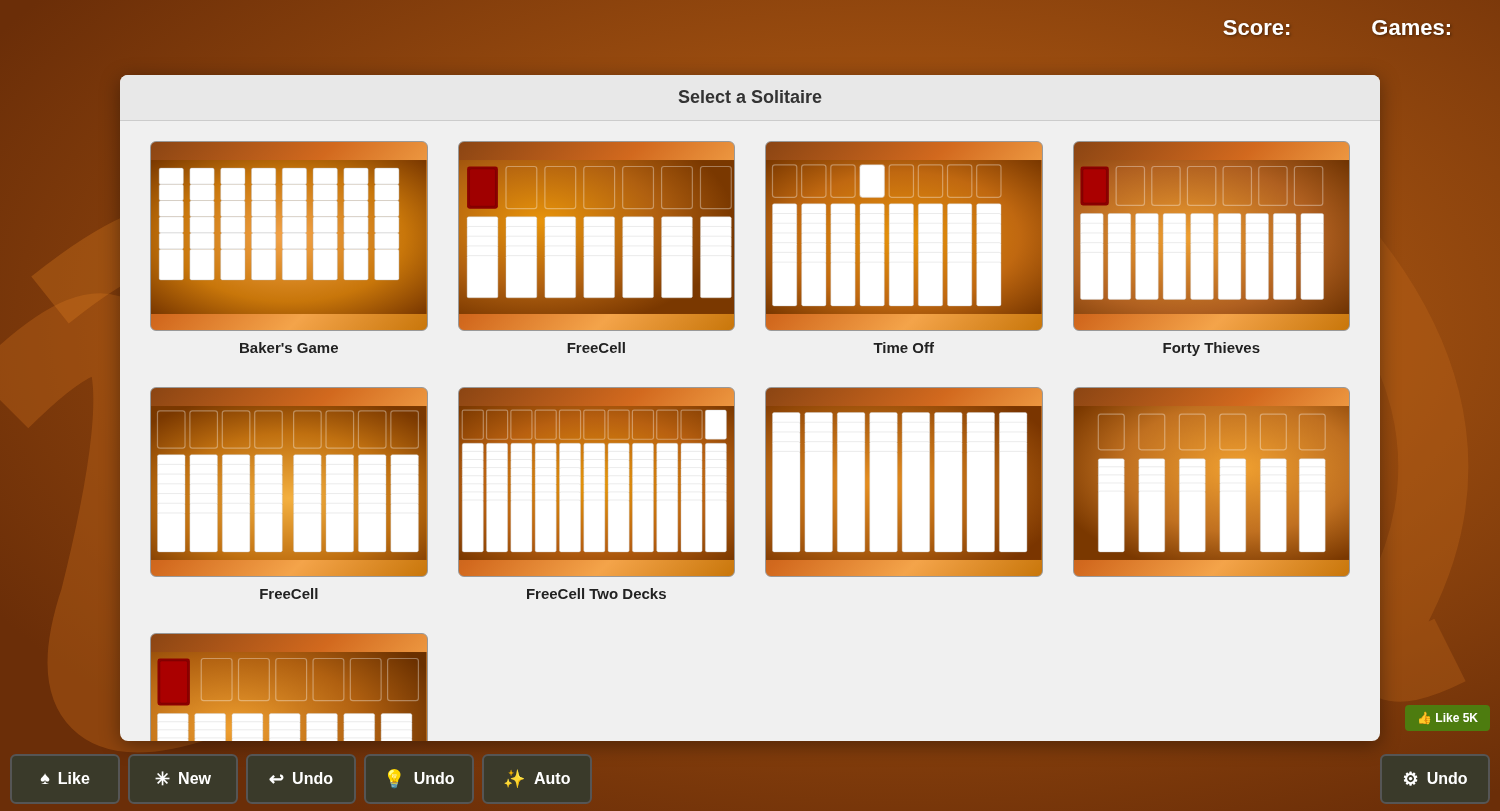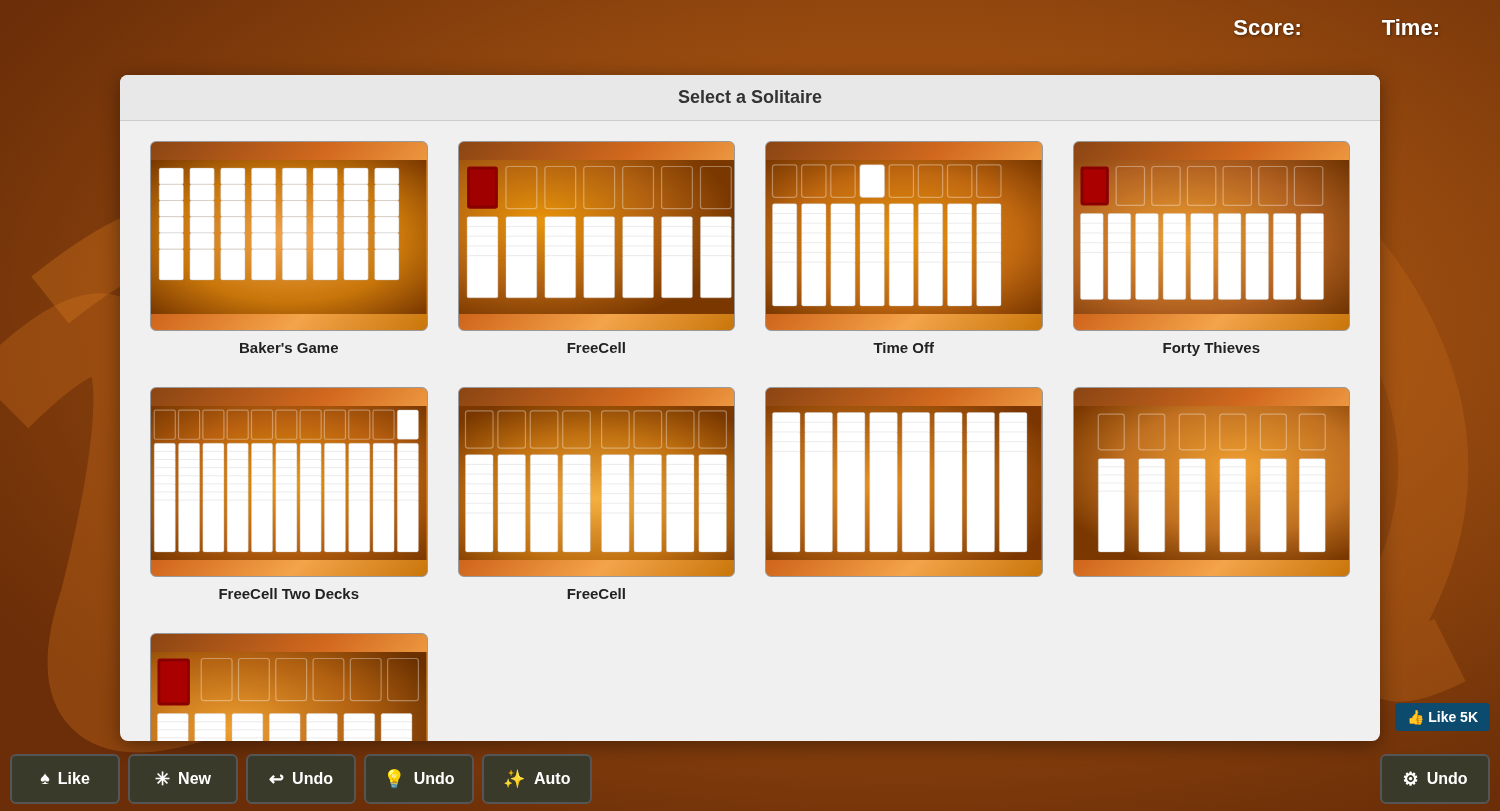--- a/index.html
+++ b/index.html
@@ -22,21 +22,21 @@
 
     
     .header {
       position: absolute;
       top: 0; left: 0; right: 0;
       height: 55px;
       z-index: 10;
       display: flex;
       align-items: center;
       justify-content: flex-end;
-      padding-right: 60px;
+      padding-right: 48px;
       gap: 80px;
     }
     .header-label {
       color: white;
       font-size: 22px;
       font-weight: bold;
       text-shadow: 1px 1px 3px rgba(0,0,0,0.5);
     }
 
     
@@ -146,25 +146,25 @@
     .toolbar-btn .btn-icon {
       font-size: 18px;
     }
 
     .toolbar-spacer { flex: 1; }
 
     .fb-like {
       position: absolute;
       bottom: 80px;
       right: 10px;
-      background: #0c4a6e;
+      background: #4d7c0f;
       color: white;
       padding: 6px 12px;
       border-radius: 4px;
-      font-size: 14px;
+      font-size: 12px;
       font-weight: bold;
       z-index: 10;
     }
   </style>
 </head>
 <body>
 
 <svg class="bg-decoration" viewBox="0 0 1500 811" xmlns="http://www.w3.org/2000/svg">
   <defs>
     <radialGradient id="bgGrad" cx="60%" cy="40%" r="70%">
@@ -175,21 +175,21 @@
   </defs>
   <rect width="1500" height="811" fill="url(#bgGrad)"></rect>
 
   <path d="M 0 400 Q 200 200 100 600 Q 50 750 200 700" stroke="#c0661a" stroke-width="80" fill="none" opacity="0.4"></path>
   <path d="M 50 300 Q 300 100 200 500 Q 150 650 350 580" stroke="#e08020" stroke-width="60" fill="none" opacity="0.3"></path>
   <path d="M 1300 200 Q 1500 400 1400 600 Q 1350 700 1450 650" stroke="#c0661a" stroke-width="70" fill="none" opacity="0.35"></path>
 </svg>
 
 <div class="header">
   <span class="header-label">Score:</span>
-  <span class="header-label">Time:</span>
+  <span class="header-label">Games:</span>
 </div>
 
 <div class="dialog">
   <div class="dialog-title">Select a Solitaire</div>
   <div class="dialog-content">
 
     <div class="game-item">
       <div class="game-thumbnail">
         <svg width="100%" height="190" viewBox="0 0 340 190">
           <defs>
@@ -500,20 +500,110 @@
           <rect x="280" y="114" width="28" height="58" rx="2" fill="white" stroke="#ccc" stroke-width="0.5"></rect>
         </svg>
       </div>
       <div class="game-name">Forty Thieves</div>
     </div>
 
     <div class="game-item">
       <div class="game-thumbnail">
         <svg width="100%" height="190" viewBox="0 0 340 190">
           <defs>
+            <radialGradient id="t5" cx="50%" cy="60%" r="70%">
+              <stop offset="0%" stop-color="#f4b040"></stop>
+              <stop offset="60%" stop-color="#c07010"></stop>
+              <stop offset="100%" stop-color="#7a3800"></stop>
+            </radialGradient>
+          </defs>
+          <rect width="340" height="190" fill="url(#t5)"></rect>
+
+          <rect x="8" y="6" width="34" height="46" rx="3" fill="none" stroke="rgba(255,255,255,0.35)" stroke-width="1.5"></rect>
+          <rect x="48" y="6" width="34" height="46" rx="3" fill="none" stroke="rgba(255,255,255,0.35)" stroke-width="1.5"></rect>
+          <rect x="88" y="6" width="34" height="46" rx="3" fill="none" stroke="rgba(255,255,255,0.35)" stroke-width="1.5"></rect>
+          <rect x="128" y="6" width="34" height="46" rx="3" fill="none" stroke="rgba(255,255,255,0.35)" stroke-width="1.5"></rect>
+
+          <rect x="176" y="6" width="34" height="46" rx="3" fill="none" stroke="rgba(255,255,255,0.35)" stroke-width="1.5"></rect>
+          <rect x="216" y="6" width="34" height="46" rx="3" fill="none" stroke="rgba(255,255,255,0.35)" stroke-width="1.5"></rect>
+          <rect x="256" y="6" width="34" height="46" rx="3" fill="none" stroke="rgba(255,255,255,0.35)" stroke-width="1.5"></rect>
+          <rect x="296" y="6" width="34" height="46" rx="3" fill="none" stroke="rgba(255,255,255,0.35)" stroke-width="1.5"></rect>
+
+          <rect x="8" y="60" width="34" height="14" rx="2" fill="white" stroke="#ccc" stroke-width="0.5"></rect>
+          <rect x="8" y="72" width="34" height="14" rx="2" fill="white" stroke="#ccc" stroke-width="0.5"></rect>
+          <rect x="8" y="84" width="34" height="14" rx="2" fill="white" stroke="#ccc" stroke-width="0.5"></rect>
+          <rect x="8" y="96" width="34" height="14" rx="2" fill="white" stroke="#ccc" stroke-width="0.5"></rect>
+          <rect x="8" y="108" width="34" height="14" rx="2" fill="white" stroke="#ccc" stroke-width="0.5"></rect>
+          <rect x="8" y="120" width="34" height="14" rx="2" fill="white" stroke="#ccc" stroke-width="0.5"></rect>
+          <rect x="8" y="132" width="34" height="48" rx="2" fill="white" stroke="#ccc" stroke-width="0.5"></rect>
+
+          <rect x="48" y="60" width="34" height="14" rx="2" fill="white" stroke="#ccc" stroke-width="0.5"></rect>
+          <rect x="48" y="72" width="34" height="14" rx="2" fill="white" stroke="#ccc" stroke-width="0.5"></rect>
+          <rect x="48" y="84" width="34" height="14" rx="2" fill="white" stroke="#ccc" stroke-width="0.5"></rect>
+          <rect x="48" y="96" width="34" height="14" rx="2" fill="white" stroke="#ccc" stroke-width="0.5"></rect>
+          <rect x="48" y="108" width="34" height="14" rx="2" fill="white" stroke="#ccc" stroke-width="0.5"></rect>
+          <rect x="48" y="120" width="34" height="14" rx="2" fill="white" stroke="#ccc" stroke-width="0.5"></rect>
+          <rect x="48" y="132" width="34" height="48" rx="2" fill="white" stroke="#ccc" stroke-width="0.5"></rect>
+
+          <rect x="88" y="60" width="34" height="14" rx="2" fill="white" stroke="#ccc" stroke-width="0.5"></rect>
+          <rect x="88" y="72" width="34" height="14" rx="2" fill="white" stroke="#ccc" stroke-width="0.5"></rect>
+          <rect x="88" y="84" width="34" height="14" rx="2" fill="white" stroke="#ccc" stroke-width="0.5"></rect>
+          <rect x="88" y="96" width="34" height="14" rx="2" fill="white" stroke="#ccc" stroke-width="0.5"></rect>
+          <rect x="88" y="108" width="34" height="14" rx="2" fill="white" stroke="#ccc" stroke-width="0.5"></rect>
+          <rect x="88" y="120" width="34" height="14" rx="2" fill="white" stroke="#ccc" stroke-width="0.5"></rect>
+          <rect x="88" y="132" width="34" height="48" rx="2" fill="white" stroke="#ccc" stroke-width="0.5"></rect>
+
+          <rect x="128" y="60" width="34" height="14" rx="2" fill="white" stroke="#ccc" stroke-width="0.5"></rect>
+          <rect x="128" y="72" width="34" height="14" rx="2" fill="white" stroke="#ccc" stroke-width="0.5"></rect>
+          <rect x="128" y="84" width="34" height="14" rx="2" fill="white" stroke="#ccc" stroke-width="0.5"></rect>
+          <rect x="128" y="96" width="34" height="14" rx="2" fill="white" stroke="#ccc" stroke-width="0.5"></rect>
+          <rect x="128" y="108" width="34" height="14" rx="2" fill="white" stroke="#ccc" stroke-width="0.5"></rect>
+          <rect x="128" y="120" width="34" height="14" rx="2" fill="white" stroke="#ccc" stroke-width="0.5"></rect>
+          <rect x="128" y="132" width="34" height="48" rx="2" fill="white" stroke="#ccc" stroke-width="0.5"></rect>
+
+          <rect x="176" y="60" width="34" height="14" rx="2" fill="white" stroke="#ccc" stroke-width="0.5"></rect>
+          <rect x="176" y="72" width="34" height="14" rx="2" fill="white" stroke="#ccc" stroke-width="0.5"></rect>
+          <rect x="176" y="84" width="34" height="14" rx="2" fill="white" stroke="#ccc" stroke-width="0.5"></rect>
+          <rect x="176" y="96" width="34" height="14" rx="2" fill="white" stroke="#ccc" stroke-width="0.5"></rect>
+          <rect x="176" y="108" width="34" height="14" rx="2" fill="white" stroke="#ccc" stroke-width="0.5"></rect>
+          <rect x="176" y="120" width="34" height="14" rx="2" fill="white" stroke="#ccc" stroke-width="0.5"></rect>
+          <rect x="176" y="132" width="34" height="48" rx="2" fill="white" stroke="#ccc" stroke-width="0.5"></rect>
+
+          <rect x="216" y="60" width="34" height="14" rx="2" fill="white" stroke="#ccc" stroke-width="0.5"></rect>
+          <rect x="216" y="72" width="34" height="14" rx="2" fill="white" stroke="#ccc" stroke-width="0.5"></rect>
+          <rect x="216" y="84" width="34" height="14" rx="2" fill="white" stroke="#ccc" stroke-width="0.5"></rect>
+          <rect x="216" y="96" width="34" height="14" rx="2" fill="white" stroke="#ccc" stroke-width="0.5"></rect>
+          <rect x="216" y="108" width="34" height="14" rx="2" fill="white" stroke="#ccc" stroke-width="0.5"></rect>
+          <rect x="216" y="120" width="34" height="14" rx="2" fill="white" stroke="#ccc" stroke-width="0.5"></rect>
+          <rect x="216" y="132" width="34" height="48" rx="2" fill="white" stroke="#ccc" stroke-width="0.5"></rect>
+
+          <rect x="256" y="60" width="34" height="14" rx="2" fill="white" stroke="#ccc" stroke-width="0.5"></rect>
+          <rect x="256" y="72" width="34" height="14" rx="2" fill="white" stroke="#ccc" stroke-width="0.5"></rect>
+          <rect x="256" y="84" width="34" height="14" rx="2" fill="white" stroke="#ccc" stroke-width="0.5"></rect>
+          <rect x="256" y="96" width="34" height="14" rx="2" fill="white" stroke="#ccc" stroke-width="0.5"></rect>
+          <rect x="256" y="108" width="34" height="14" rx="2" fill="white" stroke="#ccc" stroke-width="0.5"></rect>
+          <rect x="256" y="120" width="34" height="14" rx="2" fill="white" stroke="#ccc" stroke-width="0.5"></rect>
+          <rect x="256" y="132" width="34" height="48" rx="2" fill="white" stroke="#ccc" stroke-width="0.5"></rect>
+
+          <rect x="296" y="60" width="34" height="14" rx="2" fill="white" stroke="#ccc" stroke-width="0.5"></rect>
+          <rect x="296" y="72" width="34" height="14" rx="2" fill="white" stroke="#ccc" stroke-width="0.5"></rect>
+          <rect x="296" y="84" width="34" height="14" rx="2" fill="white" stroke="#ccc" stroke-width="0.5"></rect>
+          <rect x="296" y="96" width="34" height="14" rx="2" fill="white" stroke="#ccc" stroke-width="0.5"></rect>
+          <rect x="296" y="108" width="34" height="14" rx="2" fill="white" stroke="#ccc" stroke-width="0.5"></rect>
+          <rect x="296" y="120" width="34" height="14" rx="2" fill="white" stroke="#ccc" stroke-width="0.5"></rect>
+          <rect x="296" y="132" width="34" height="48" rx="2" fill="white" stroke="#ccc" stroke-width="0.5"></rect>
+        </svg>
+      </div>
+      <div class="game-name">FreeCell</div>
+    </div>
+
+    <div class="game-item">
+      <div class="game-thumbnail">
+        <svg width="100%" height="190" viewBox="0 0 340 190">
+          <defs>
             <radialGradient id="t6" cx="50%" cy="50%" r="70%">
               <stop offset="0%" stop-color="#e8980a"></stop>
               <stop offset="60%" stop-color="#b86010"></stop>
               <stop offset="100%" stop-color="#7a3800"></stop>
             </radialGradient>
           </defs>
           <rect width="340" height="190" fill="url(#t6)"></rect>
 
           <rect x="4" y="5" width="26" height="36" rx="2" fill="none" stroke="rgba(255,255,255,0.35)" stroke-width="1.5"></rect>
           <rect x="34" y="5" width="26" height="36" rx="2" fill="none" stroke="rgba(255,255,255,0.35)" stroke-width="1.5"></rect>
@@ -621,110 +711,20 @@
           <rect x="304" y="56" width="26" height="12" rx="2" fill="white" stroke="#ccc" stroke-width="0.5"></rect>
           <rect x="304" y="66" width="26" height="12" rx="2" fill="white" stroke="#ccc" stroke-width="0.5"></rect>
           <rect x="304" y="76" width="26" height="12" rx="2" fill="white" stroke="#ccc" stroke-width="0.5"></rect>
           <rect x="304" y="86" width="26" height="12" rx="2" fill="white" stroke="#ccc" stroke-width="0.5"></rect>
           <rect x="304" y="96" width="26" height="12" rx="2" fill="white" stroke="#ccc" stroke-width="0.5"></rect>
           <rect x="304" y="106" width="26" height="12" rx="2" fill="white" stroke="#ccc" stroke-width="0.5"></rect>
           <rect x="304" y="116" width="26" height="64" rx="2" fill="white" stroke="#ccc" stroke-width="0.5"></rect>
         </svg>
       </div>
       <div class="game-name">FreeCell Two Decks</div>
-    </div>
-
-    <div class="game-item">
-      <div class="game-thumbnail">
-        <svg width="100%" height="190" viewBox="0 0 340 190">
-          <defs>
-            <radialGradient id="t5" cx="50%" cy="60%" r="70%">
-              <stop offset="0%" stop-color="#f4b040"></stop>
-              <stop offset="60%" stop-color="#c07010"></stop>
-              <stop offset="100%" stop-color="#7a3800"></stop>
-            </radialGradient>
-          </defs>
-          <rect width="340" height="190" fill="url(#t5)"></rect>
-
-          <rect x="8" y="6" width="34" height="46" rx="3" fill="none" stroke="rgba(255,255,255,0.35)" stroke-width="1.5"></rect>
-          <rect x="48" y="6" width="34" height="46" rx="3" fill="none" stroke="rgba(255,255,255,0.35)" stroke-width="1.5"></rect>
-          <rect x="88" y="6" width="34" height="46" rx="3" fill="none" stroke="rgba(255,255,255,0.35)" stroke-width="1.5"></rect>
-          <rect x="128" y="6" width="34" height="46" rx="3" fill="none" stroke="rgba(255,255,255,0.35)" stroke-width="1.5"></rect>
-
-          <rect x="176" y="6" width="34" height="46" rx="3" fill="none" stroke="rgba(255,255,255,0.35)" stroke-width="1.5"></rect>
-          <rect x="216" y="6" width="34" height="46" rx="3" fill="none" stroke="rgba(255,255,255,0.35)" stroke-width="1.5"></rect>
-          <rect x="256" y="6" width="34" height="46" rx="3" fill="none" stroke="rgba(255,255,255,0.35)" stroke-width="1.5"></rect>
-          <rect x="296" y="6" width="34" height="46" rx="3" fill="none" stroke="rgba(255,255,255,0.35)" stroke-width="1.5"></rect>
-
-          <rect x="8" y="60" width="34" height="14" rx="2" fill="white" stroke="#ccc" stroke-width="0.5"></rect>
-          <rect x="8" y="72" width="34" height="14" rx="2" fill="white" stroke="#ccc" stroke-width="0.5"></rect>
-          <rect x="8" y="84" width="34" height="14" rx="2" fill="white" stroke="#ccc" stroke-width="0.5"></rect>
-          <rect x="8" y="96" width="34" height="14" rx="2" fill="white" stroke="#ccc" stroke-width="0.5"></rect>
-          <rect x="8" y="108" width="34" height="14" rx="2" fill="white" stroke="#ccc" stroke-width="0.5"></rect>
-          <rect x="8" y="120" width="34" height="14" rx="2" fill="white" stroke="#ccc" stroke-width="0.5"></rect>
-          <rect x="8" y="132" width="34" height="48" rx="2" fill="white" stroke="#ccc" stroke-width="0.5"></rect>
-
-          <rect x="48" y="60" width="34" height="14" rx="2" fill="white" stroke="#ccc" stroke-width="0.5"></rect>
-          <rect x="48" y="72" width="34" height="14" rx="2" fill="white" stroke="#ccc" stroke-width="0.5"></rect>
-          <rect x="48" y="84" width="34" height="14" rx="2" fill="white" stroke="#ccc" stroke-width="0.5"></rect>
-          <rect x="48" y="96" width="34" height="14" rx="2" fill="white" stroke="#ccc" stroke-width="0.5"></rect>
-          <rect x="48" y="108" width="34" height="14" rx="2" fill="white" stroke="#ccc" stroke-width="0.5"></rect>
-          <rect x="48" y="120" width="34" height="14" rx="2" fill="white" stroke="#ccc" stroke-width="0.5"></rect>
-          <rect x="48" y="132" width="34" height="48" rx="2" fill="white" stroke="#ccc" stroke-width="0.5"></rect>
-
-          <rect x="88" y="60" width="34" height="14" rx="2" fill="white" stroke="#ccc" stroke-width="0.5"></rect>
-          <rect x="88" y="72" width="34" height="14" rx="2" fill="white" stroke="#ccc" stroke-width="0.5"></rect>
-          <rect x="88" y="84" width="34" height="14" rx="2" fill="white" stroke="#ccc" stroke-width="0.5"></rect>
-          <rect x="88" y="96" width="34" height="14" rx="2" fill="white" stroke="#ccc" stroke-width="0.5"></rect>
-          <rect x="88" y="108" width="34" height="14" rx="2" fill="white" stroke="#ccc" stroke-width="0.5"></rect>
-          <rect x="88" y="120" width="34" height="14" rx="2" fill="white" stroke="#ccc" stroke-width="0.5"></rect>
-          <rect x="88" y="132" width="34" height="48" rx="2" fill="white" stroke="#ccc" stroke-width="0.5"></rect>
-
-          <rect x="128" y="60" width="34" height="14" rx="2" fill="white" stroke="#ccc" stroke-width="0.5"></rect>
-          <rect x="128" y="72" width="34" height="14" rx="2" fill="white" stroke="#ccc" stroke-width="0.5"></rect>
-          <rect x="128" y="84" width="34" height="14" rx="2" fill="white" stroke="#ccc" stroke-width="0.5"></rect>
-          <rect x="128" y="96" width="34" height="14" rx="2" fill="white" stroke="#ccc" stroke-width="0.5"></rect>
-          <rect x="128" y="108" width="34" height="14" rx="2" fill="white" stroke="#ccc" stroke-width="0.5"></rect>
-          <rect x="128" y="120" width="34" height="14" rx="2" fill="white" stroke="#ccc" stroke-width="0.5"></rect>
-          <rect x="128" y="132" width="34" height="48" rx="2" fill="white" stroke="#ccc" stroke-width="0.5"></rect>
-
-          <rect x="176" y="60" width="34" height="14" rx="2" fill="white" stroke="#ccc" stroke-width="0.5"></rect>
-          <rect x="176" y="72" width="34" height="14" rx="2" fill="white" stroke="#ccc" stroke-width="0.5"></rect>
-          <rect x="176" y="84" width="34" height="14" rx="2" fill="white" stroke="#ccc" stroke-width="0.5"></rect>
-          <rect x="176" y="96" width="34" height="14" rx="2" fill="white" stroke="#ccc" stroke-width="0.5"></rect>
-          <rect x="176" y="108" width="34" height="14" rx="2" fill="white" stroke="#ccc" stroke-width="0.5"></rect>
-          <rect x="176" y="120" width="34" height="14" rx="2" fill="white" stroke="#ccc" stroke-width="0.5"></rect>
-          <rect x="176" y="132" width="34" height="48" rx="2" fill="white" stroke="#ccc" stroke-width="0.5"></rect>
-
-          <rect x="216" y="60" width="34" height="14" rx="2" fill="white" stroke="#ccc" stroke-width="0.5"></rect>
-          <rect x="216" y="72" width="34" height="14" rx="2" fill="white" stroke="#ccc" stroke-width="0.5"></rect>
-          <rect x="216" y="84" width="34" height="14" rx="2" fill="white" stroke="#ccc" stroke-width="0.5"></rect>
-          <rect x="216" y="96" width="34" height="14" rx="2" fill="white" stroke="#ccc" stroke-width="0.5"></rect>
-          <rect x="216" y="108" width="34" height="14" rx="2" fill="white" stroke="#ccc" stroke-width="0.5"></rect>
-          <rect x="216" y="120" width="34" height="14" rx="2" fill="white" stroke="#ccc" stroke-width="0.5"></rect>
-          <rect x="216" y="132" width="34" height="48" rx="2" fill="white" stroke="#ccc" stroke-width="0.5"></rect>
-
-          <rect x="256" y="60" width="34" height="14" rx="2" fill="white" stroke="#ccc" stroke-width="0.5"></rect>
-          <rect x="256" y="72" width="34" height="14" rx="2" fill="white" stroke="#ccc" stroke-width="0.5"></rect>
-          <rect x="256" y="84" width="34" height="14" rx="2" fill="white" stroke="#ccc" stroke-width="0.5"></rect>
-          <rect x="256" y="96" width="34" height="14" rx="2" fill="white" stroke="#ccc" stroke-width="0.5"></rect>
-          <rect x="256" y="108" width="34" height="14" rx="2" fill="white" stroke="#ccc" stroke-width="0.5"></rect>
-          <rect x="256" y="120" width="34" height="14" rx="2" fill="white" stroke="#ccc" stroke-width="0.5"></rect>
-          <rect x="256" y="132" width="34" height="48" rx="2" fill="white" stroke="#ccc" stroke-width="0.5"></rect>
-
-          <rect x="296" y="60" width="34" height="14" rx="2" fill="white" stroke="#ccc" stroke-width="0.5"></rect>
-          <rect x="296" y="72" width="34" height="14" rx="2" fill="white" stroke="#ccc" stroke-width="0.5"></rect>
-          <rect x="296" y="84" width="34" height="14" rx="2" fill="white" stroke="#ccc" stroke-width="0.5"></rect>
-          <rect x="296" y="96" width="34" height="14" rx="2" fill="white" stroke="#ccc" stroke-width="0.5"></rect>
-          <rect x="296" y="108" width="34" height="14" rx="2" fill="white" stroke="#ccc" stroke-width="0.5"></rect>
-          <rect x="296" y="120" width="34" height="14" rx="2" fill="white" stroke="#ccc" stroke-width="0.5"></rect>
-          <rect x="296" y="132" width="34" height="48" rx="2" fill="white" stroke="#ccc" stroke-width="0.5"></rect>
-        </svg>
-      </div>
-      <div class="game-name">FreeCell</div>
     </div>
 
     <div class="game-item">
       <div class="game-thumbnail">
         <svg width="100%" height="190" viewBox="0 0 340 190">
           <defs>
             <radialGradient id="t7" cx="40%" cy="50%" r="70%">
               <stop offset="0%" stop-color="#e89020"></stop>
               <stop offset="60%" stop-color="#b06010"></stop>
               <stop offset="100%" stop-color="#7a3500"></stop>

